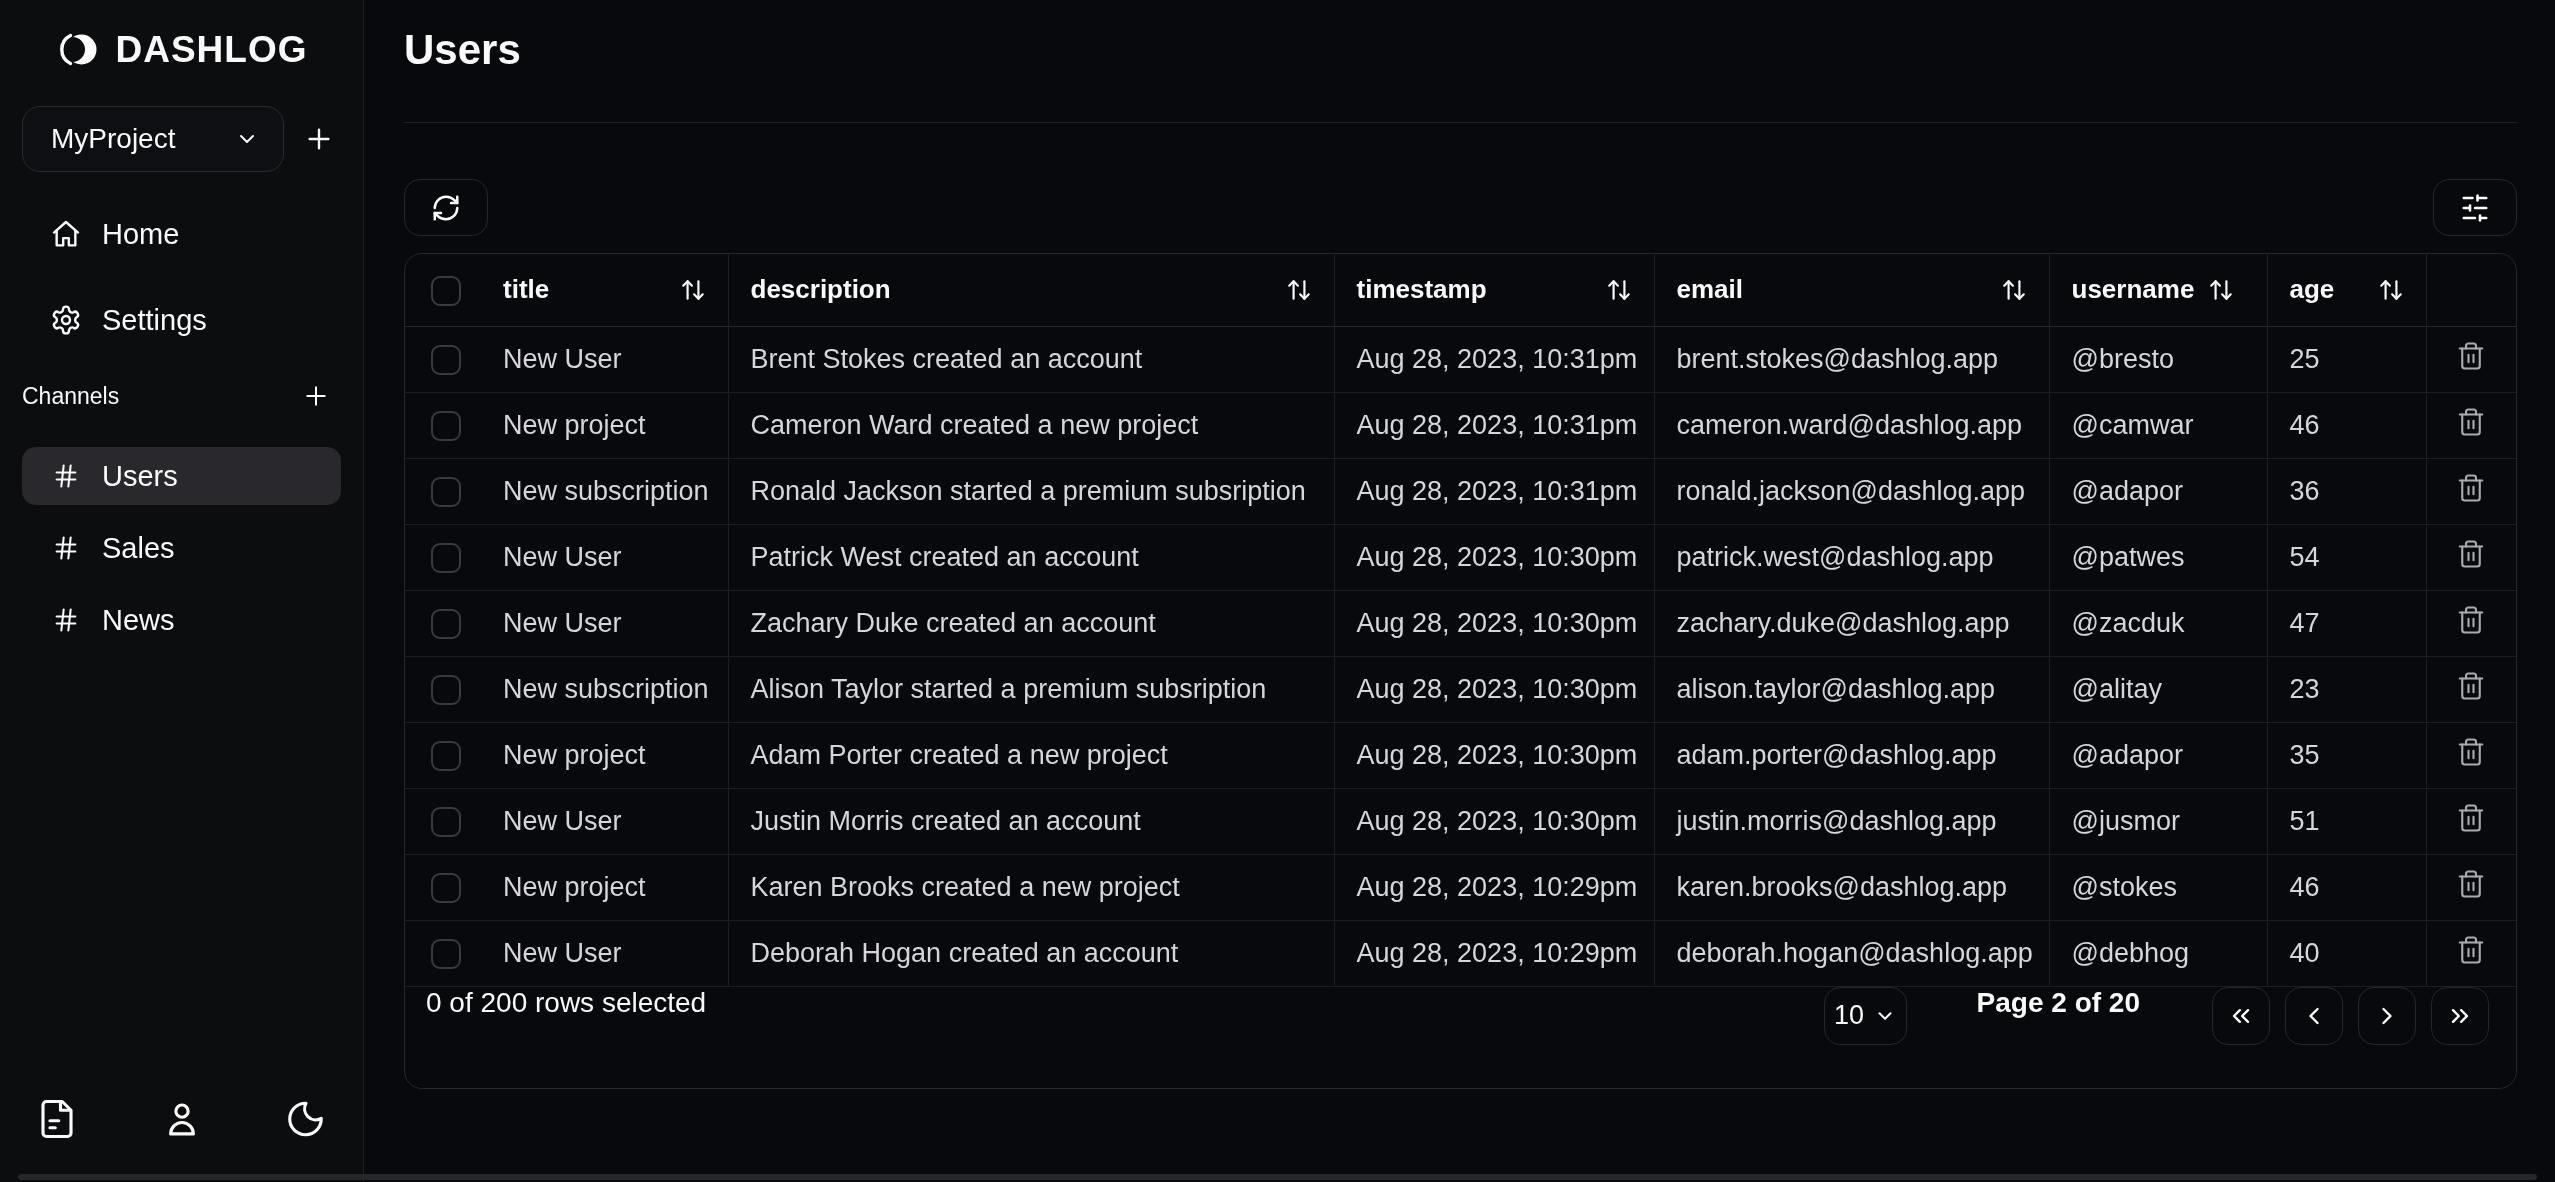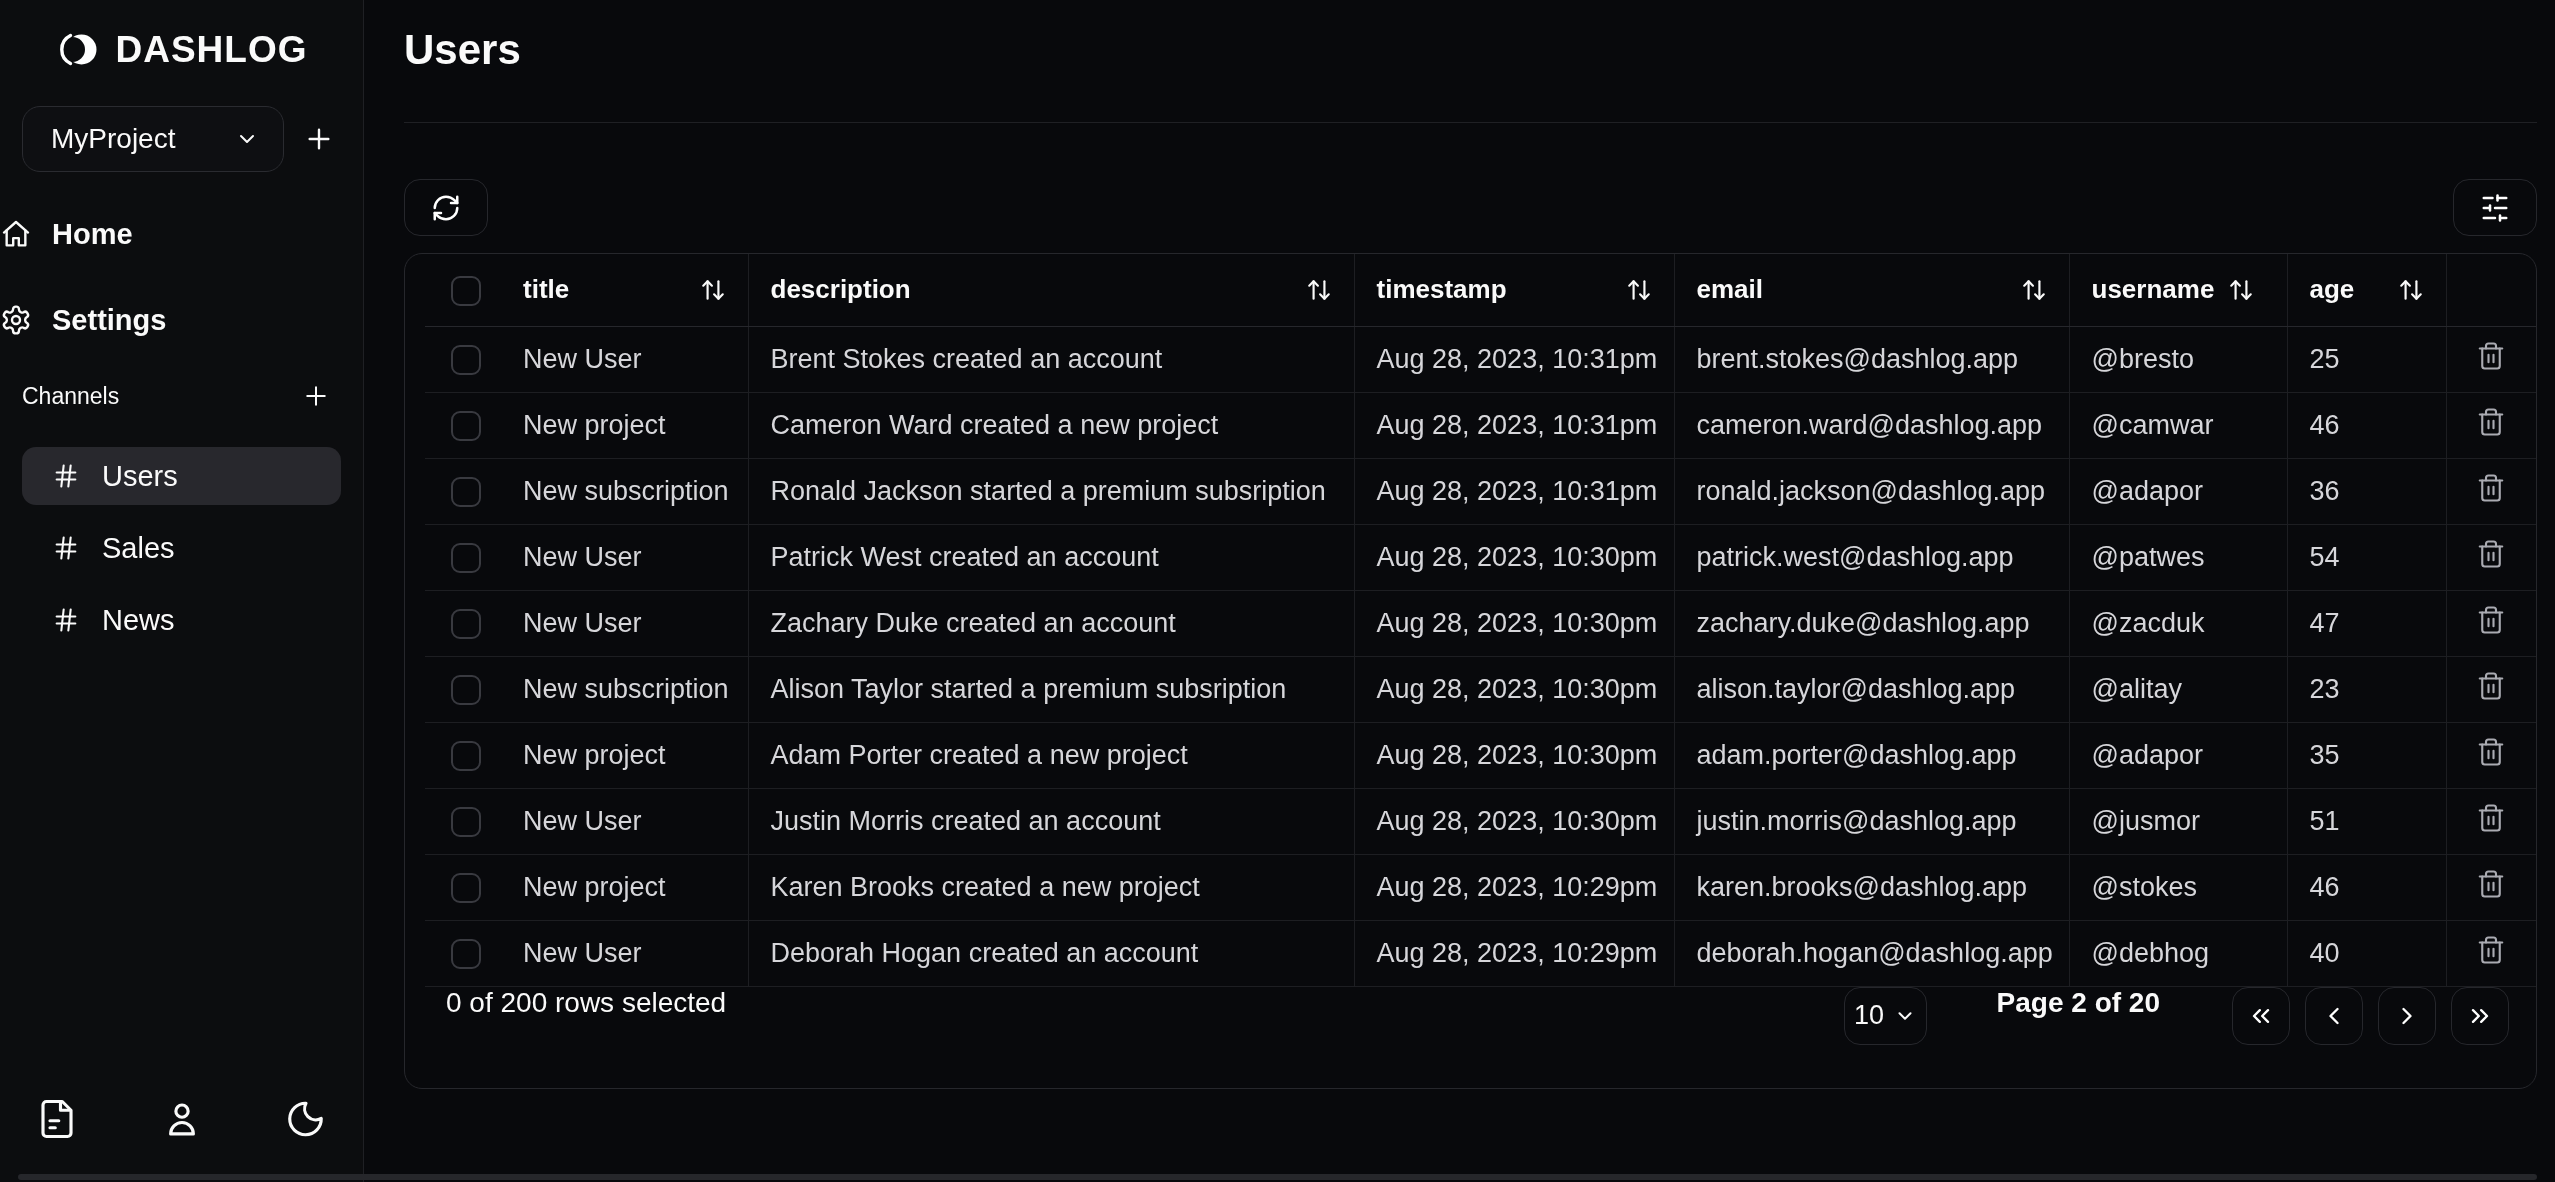--- a/index.html
+++ b/index.html
@@ -26,21 +26,21 @@
   .project-select {
     width:262px; height:66px;
     border:1px solid #2a2b30; border-radius:18px;
     background:#0e0f12;
     display:flex; align-items:center; justify-content:space-between;
     padding:0 24px 0 28px;
     font-size:28px; font-weight:500; color:#fafafa; cursor:pointer;
   }
   .icon-btn { background:none; border:none; color:#fafafa; cursor:pointer; display:flex; align-items:center; justify-content:center; padding:6px; }
   .nav { margin-top:32px; display:flex; flex-direction:column; gap:26px; }
-  .nav-item { display:flex; align-items:center; gap:20px; height:60px; font-size:29px; font-weight:700; cursor:pointer; }
+  .nav-item { display:flex; align-items:center; gap:20px; height:60px; padding-left:50px; font-size:29px; font-weight:400; cursor:pointer; }
   .channels-header { display:flex; align-items:center; justify-content:space-between; margin:25px 26px 0 22px; font-size:23px; font-weight:500; }
   .channel-list { margin-top:30px; display:flex; flex-direction:column; gap:14px; padding:0 22px; }
   .channel-item { display:flex; align-items:center; gap:22px; height:58px; border-radius:14px; padding-left:30px; font-size:29px; font-weight:500; cursor:pointer; }
   .channel-item.active { background:#28282d; }
   .sidebar-bottom { position:absolute; bottom:36px; left:30px; right:30px; display:flex; justify-content:space-between; align-items:center; }
 
   
   .main { flex:1; padding:0 40px; position:relative; }
   .page-title { margin-top:26px; font-size:42px; font-weight:700; }
   .title-divider { margin-top:48px; border:none; border-top:1px solid #1f2024; }
@@ -52,21 +52,20 @@
     display:flex; align-items:center; justify-content:center; cursor:pointer;
   }
 
   
   .table-card {
     margin-top:17px; height:836px;
     border:1px solid #26272c; border-radius:18px;
     overflow:hidden;
     display:flex; flex-direction:column;
     background:transparent;
-    padding-left:20px;
   }
   table { width:100%; border-collapse:collapse; table-layout:fixed; }
   th { height:72px; font-size:26px; font-weight:700; color:#fafafa; text-align:left; border-bottom:1px solid #26272c; padding:0 22px 0 22px; }
   td { height:66px; font-size:27px; color:#d6d6da; text-align:left; border-bottom:1px solid #1d1e22; padding:0 16px 0 22px; white-space:nowrap; overflow:hidden; }
   .vsep { border-right:1px solid #1d1e22; }
   .th-inner { display:flex; align-items:center; justify-content:space-between; gap:10px; }
   .th-inner.tight { justify-content:flex-start; gap:14px; }
   .sort-icon { width:26px; height:26px; color:#fafafa; flex:none; cursor:pointer; }
   .check-cell { padding:0 0 0 26px; }
   .checkbox { width:30px; height:30px; border:2px solid #393a40; border-radius:9px; display:inline-block; vertical-align:middle; background:transparent; cursor:pointer; }

